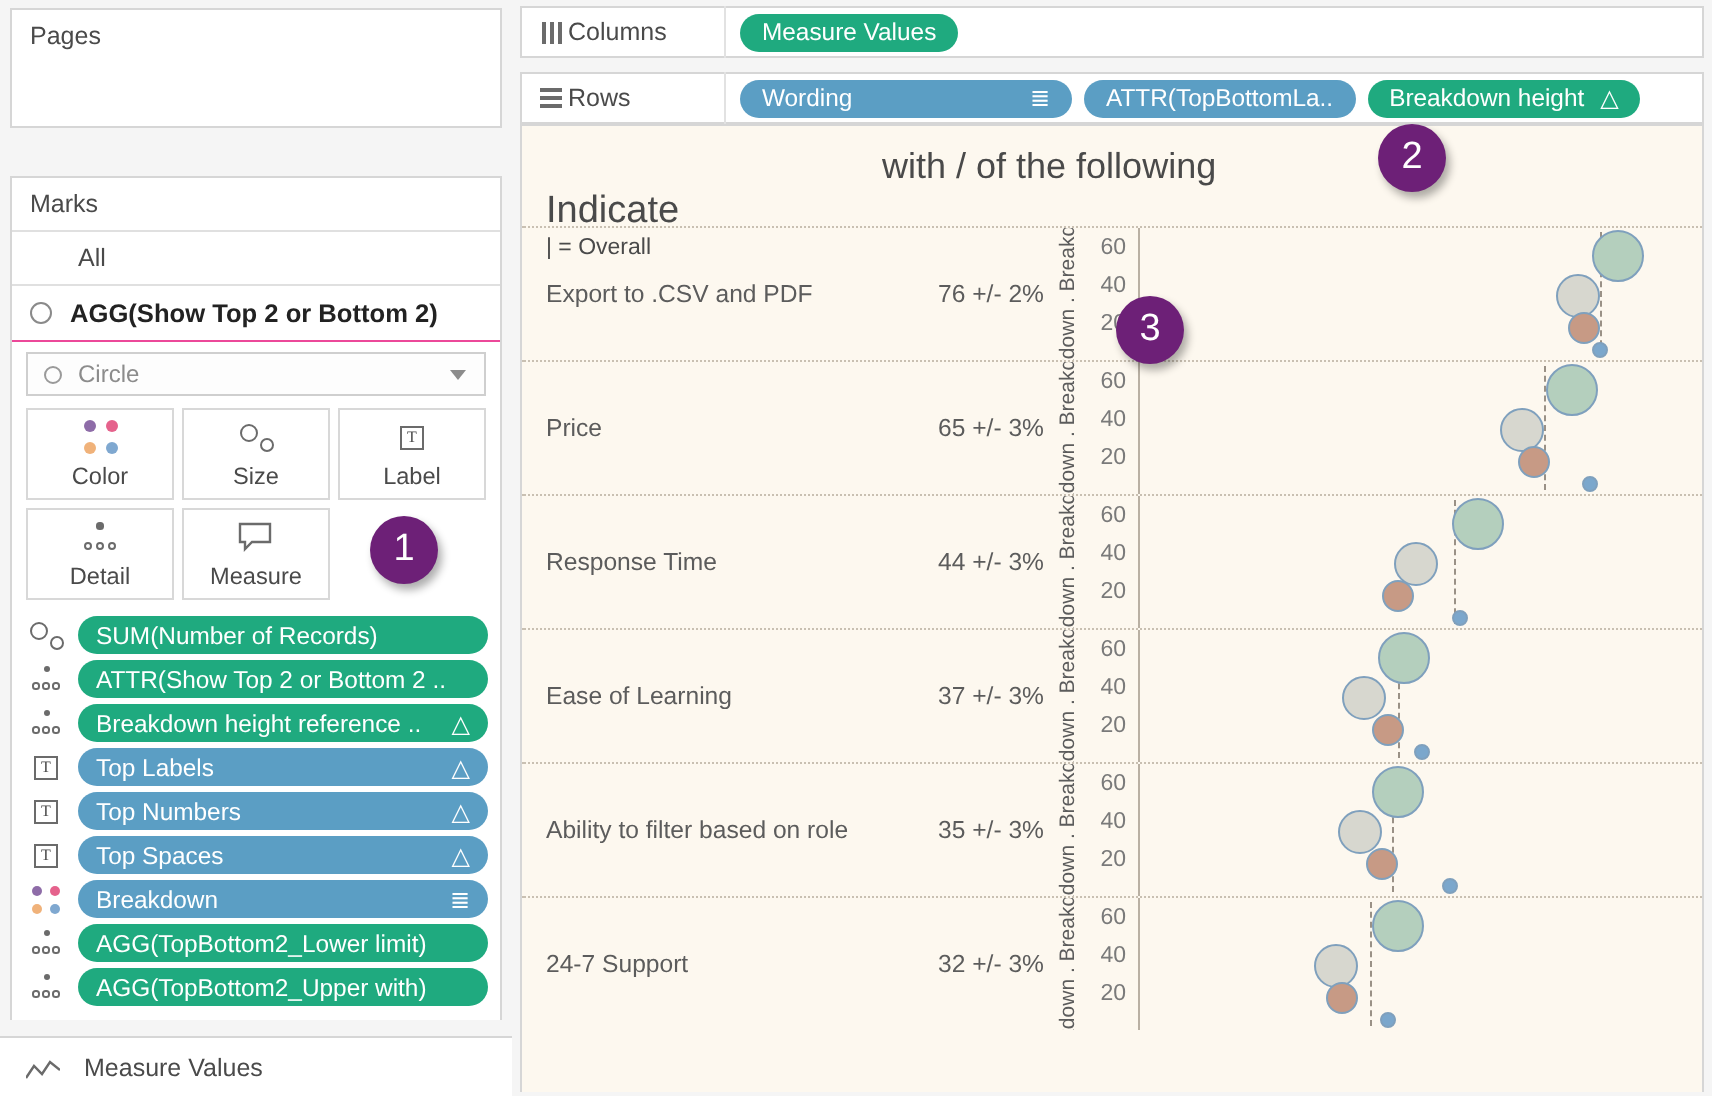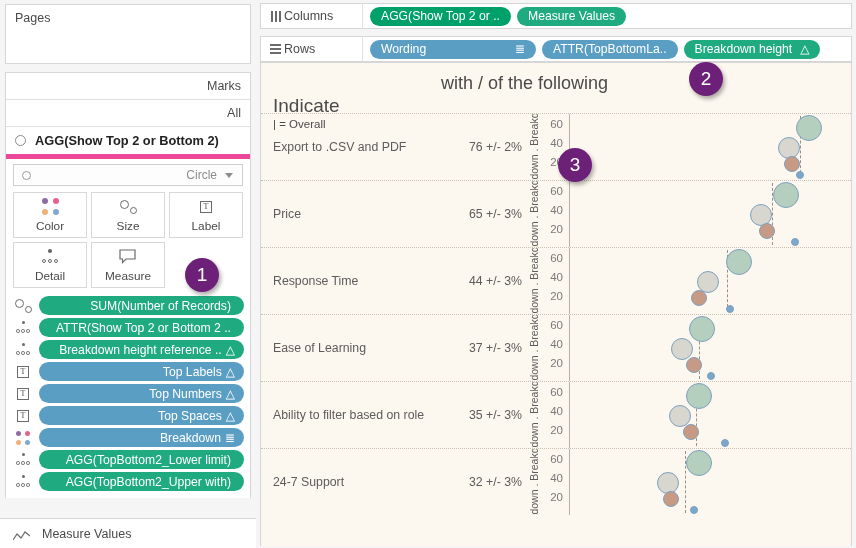--- a/index.html
+++ b/index.html
@@ -29,35 +29,35 @@
     margin: 4px 5px 0 5px;
   }
   .panel-title {
     font-size: 12.5px;
     color: #4a4a4a;
     padding: 6px 9px 5px 9px;
   }
   .pages-panel { height: 60px; }
   .pages-panel .panel-title { border-bottom: none; }
 
-  .marks-panel { margin-top: 8px; border-bottom: none; text-align: right; }
+  .marks-panel { margin-top: 24px; border-bottom: none; }
   .marks-header {
     font-size: 12.5px; color: #4a4a4a;
     padding: 6px 9px 6px 9px;
     border-bottom: 1px solid #e0e0e0;
   }
   .marks-all {
     font-size: 12.5px; color: #4a4a4a;
     padding: 6px 9px 6px 33px;
     border-bottom: 1px solid #e0e0e0;
   }
   .marks-layer {
     display: flex; align-items: center;
     padding: 6px 9px 6px 9px;
-    border-bottom: 5px solid #ec4899;
+    border-bottom: 1px solid #ec4899;
     gap: 9px;
   }
   .radio-o {
     width: 11px; height: 11px; border-radius: 50%;
     border: 1.4px solid #8a8a8a; flex: 0 0 auto;
   }
   .marks-layer-label {
     font-size: 12.8px; font-weight: bold; color: #222;
   }
 
@@ -539,23 +539,20 @@
       <div class="shelf-icon">
         <div class="cols-ic2">
             <span></span>
             <span></span>
             <span></span>
           </div>
       </div>
       <div class="shelf-name">Columns</div>
       <div class="shelf-sep"></div>
       <div class="shelf-pills">
-        <div class="spill dgreen">
-          <span>AGG(Show Top 2 or ..</span>
-        </div>
         <div class="spill green">
           <span>Measure Values</span>
         </div>
       </div>
     </div>
 
     <div class="shelf" style="margin-top:7px;">
       <div class="shelf-icon">
         <div class="rows-ic">
             <span></span>

